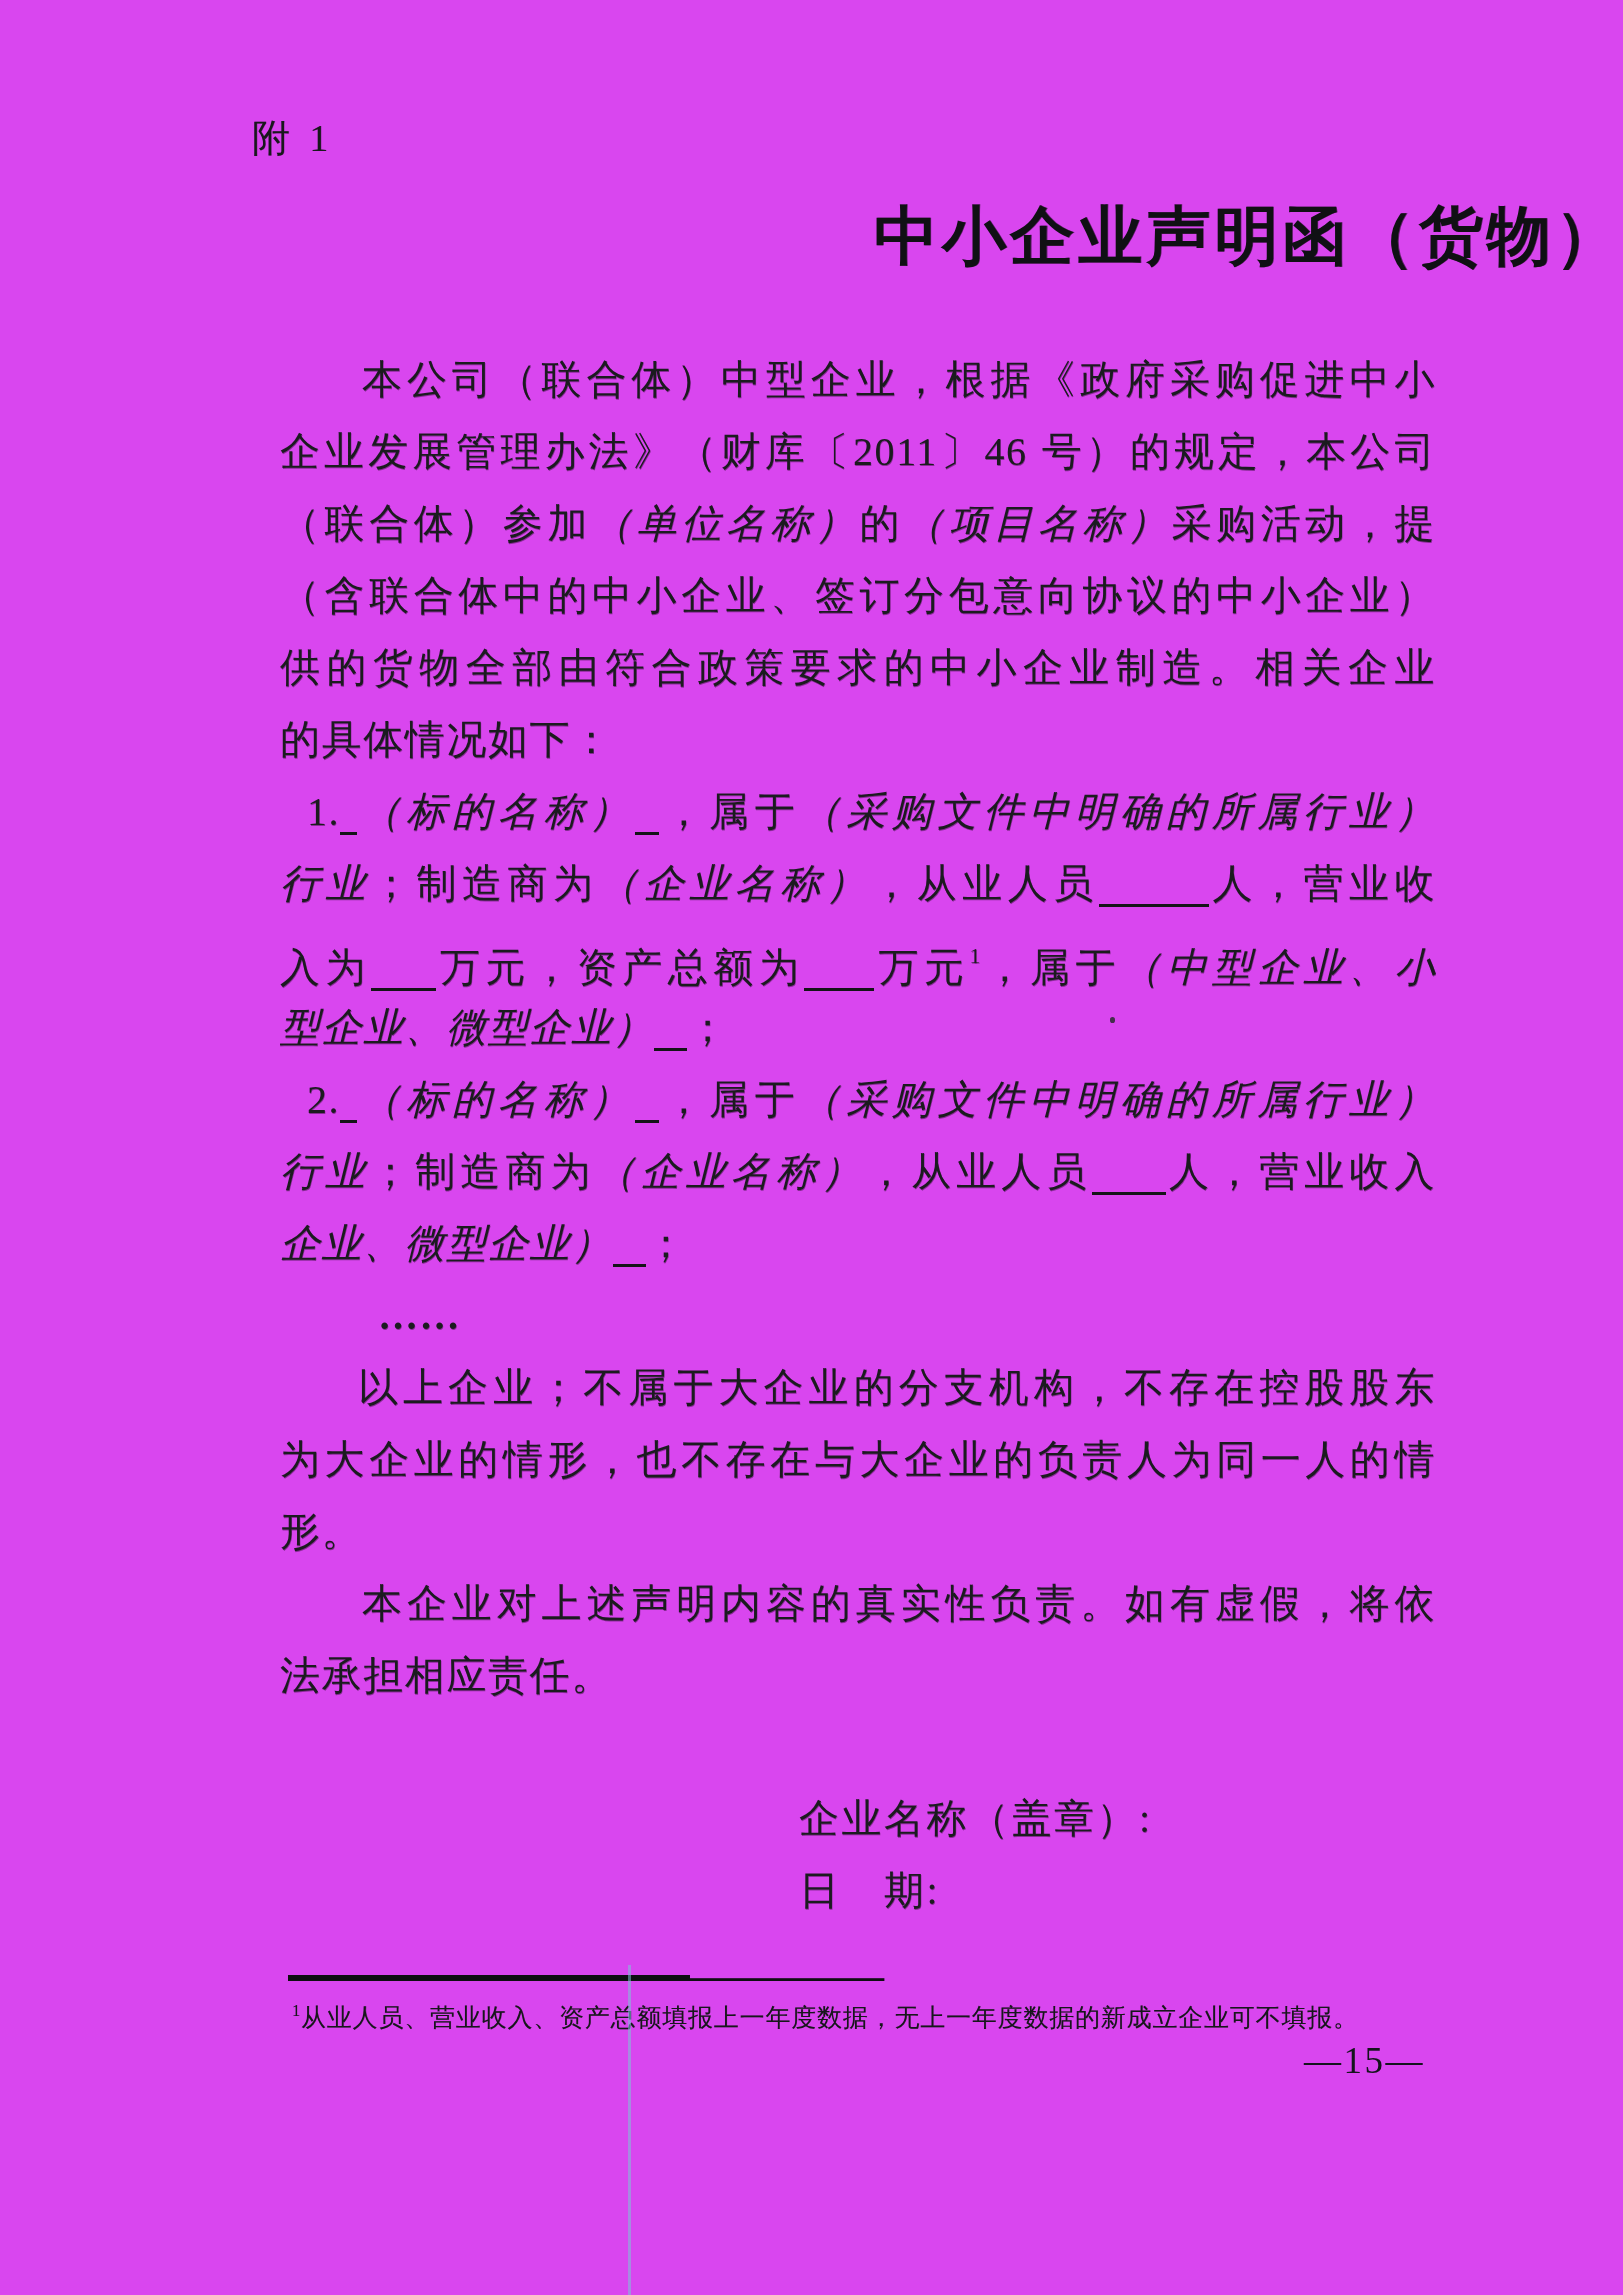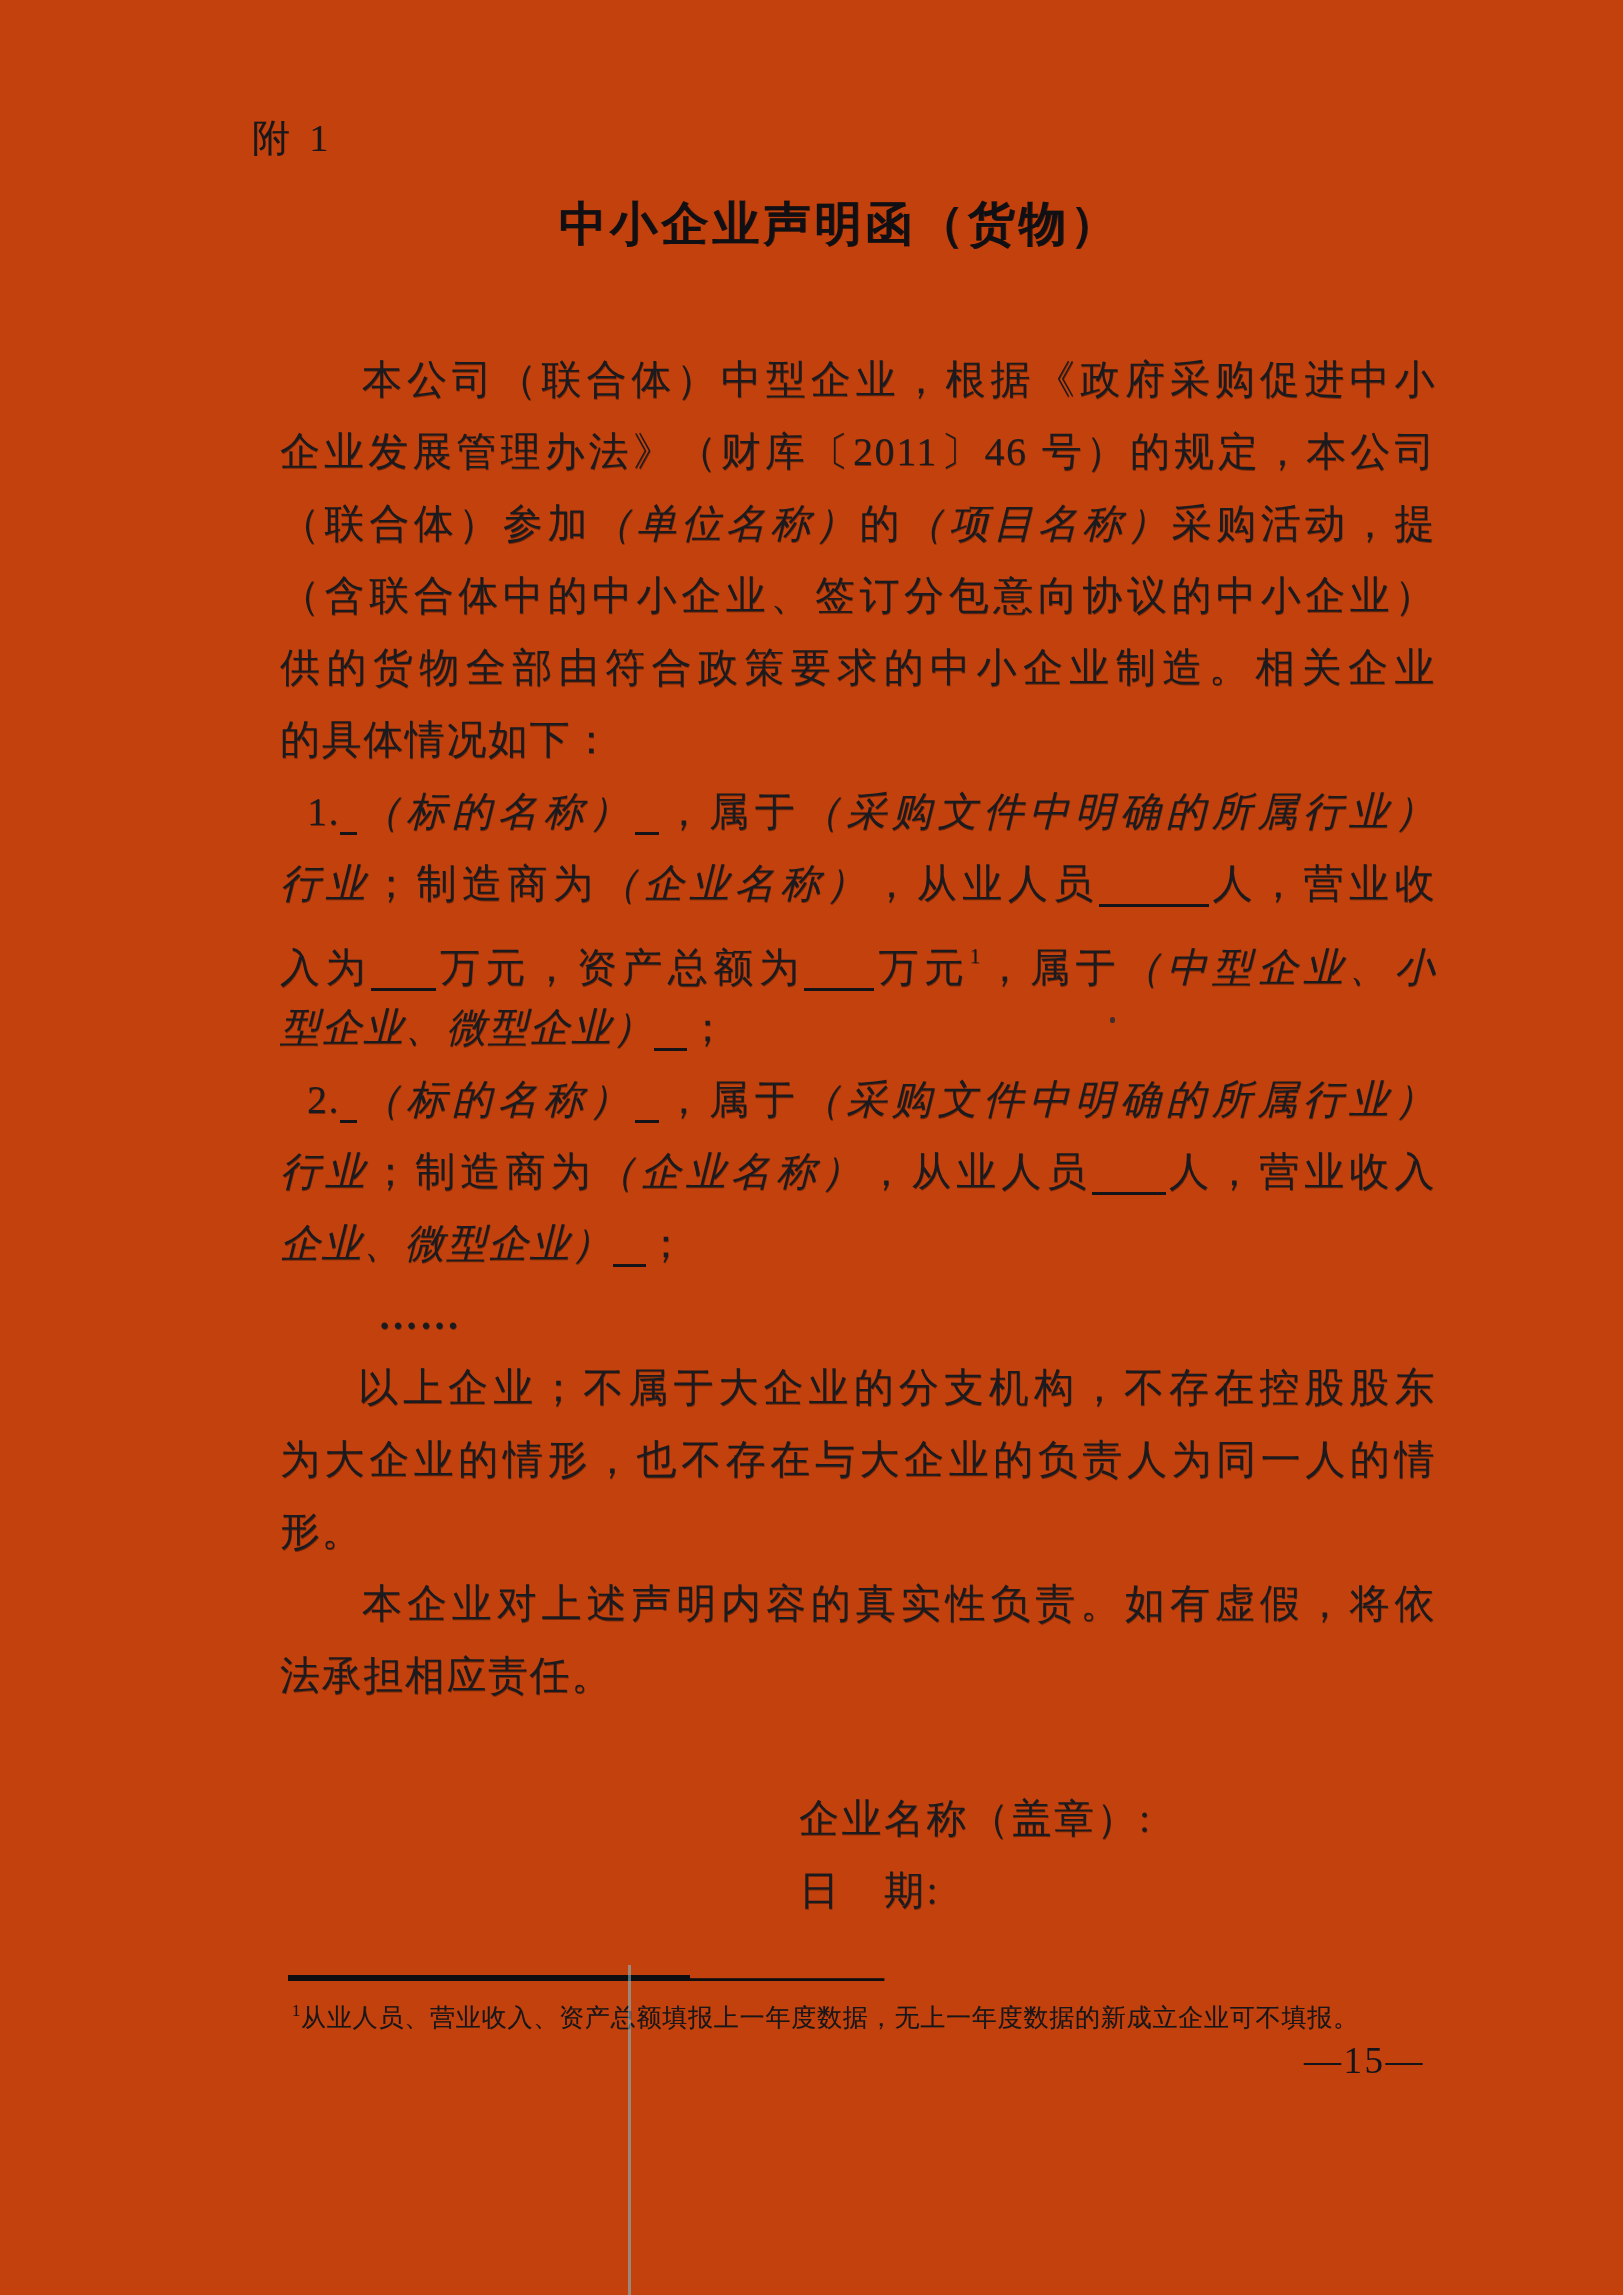--- a/index.html
+++ b/index.html
@@ -1,44 +1,44 @@
 <!DOCTYPE html>
 <html style="font-size:13px"><head>
 <meta charset="utf-8">
 <style>
   html, body { margin: 0; padding: 0; background: #ffffff; }
   .page {
     position: relative;
     width: 1623px;
     height: 2295px;
-    background: #c2410c;
+    background: #d946ef;
     overflow: hidden;
     font-family: "Liberation Serif", serif;
     color: #1b1b1f;
   }
   .attachment-label {
     position: absolute;
     left: 252px;
     top: 113px;
     font-size: 38px;
     letter-spacing: 4.9px;
     color: #18181c;
     text-shadow: 0.4px 0.4px 0 rgba(0,0,0,.35);
   }
   .doc-title {
     position: absolute;
     top: 193px;
     left: 0;
     width: 100%;
     box-sizing: border-box;
     padding-left: 57px;
-    text-align: center;
+    text-align: right;
     font-family: "Liberation Sans", sans-serif;
     font-weight: 700;
-    font-size: 47px;
+    font-size: 64px;
     letter-spacing: 4.1px;
     color: #101014;
     text-shadow: 0.8px 0.4px 0 rgba(0,0,0,.55);
   }
   .body-text {
     position: absolute;
     left: 280px;
     top: 344px;
     width: 1156px;
   }

